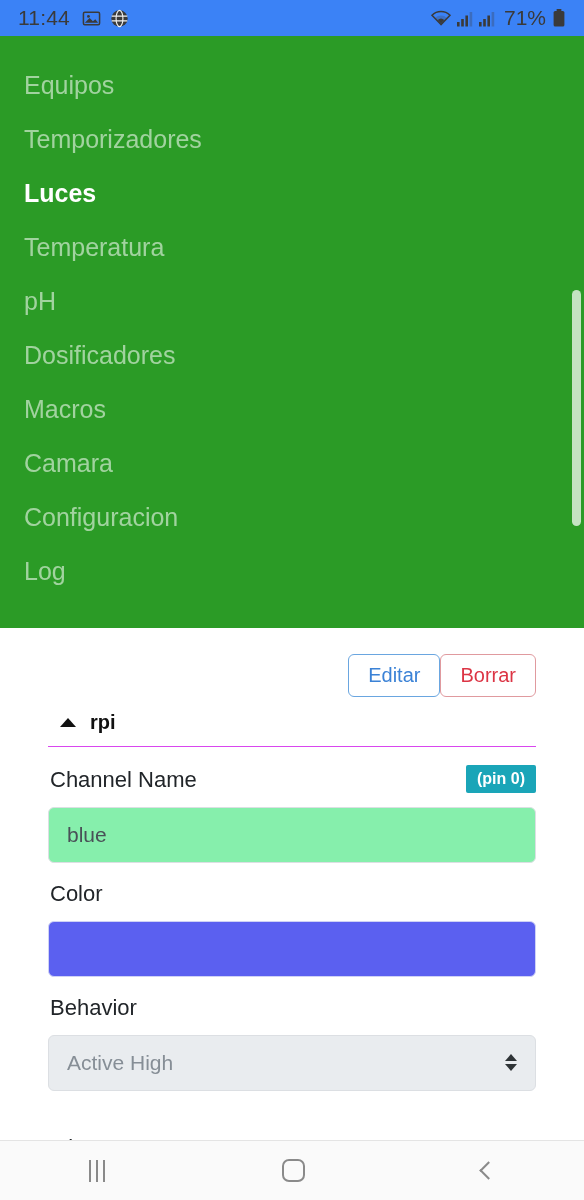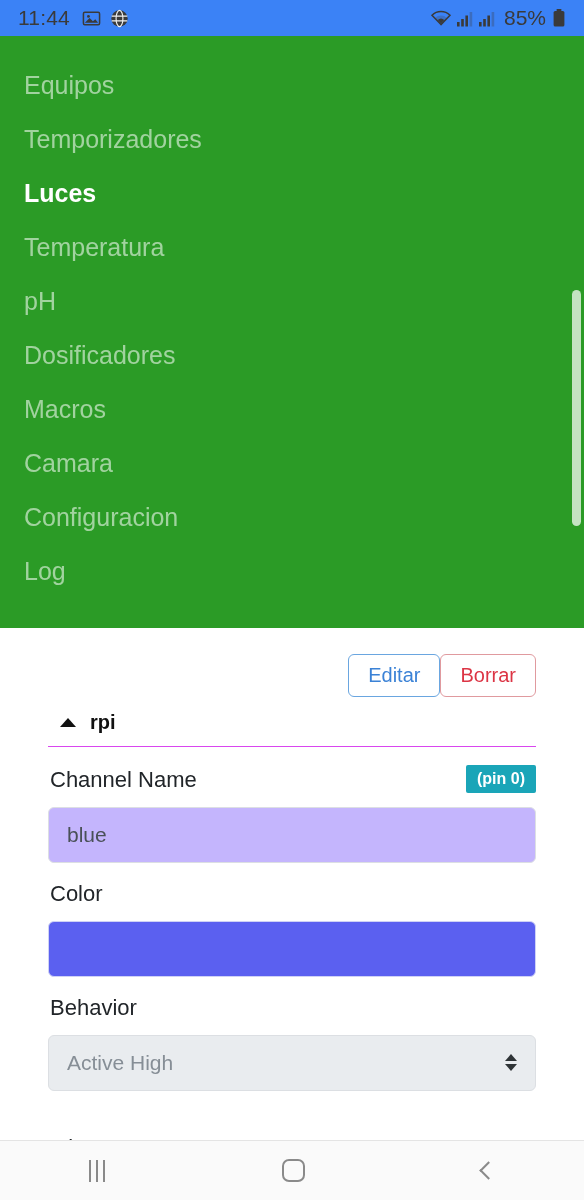--- a/index.html
+++ b/index.html
@@ -74,21 +74,21 @@
     padding:18px 0 0 0;
   }
   .flabel { font-size:22px; color:#212529; padding-left:2px; }
   .badge {
     background:#1aa5b8; color:#ffffff; font-size:16px; font-weight:bold;
     padding:5px 11px; border-radius:2px; line-height:1.1;
   }
 
   .input-disabled {
     margin-top:14px; width:100%; height:56px;
-    background:#c4b5fd; border:1px solid #dcdfe3; border-radius:6px;
+    background:#86efac; border:1px solid #dcdfe3; border-radius:6px;
     display:flex; align-items:center; padding:0 18px;
     font-size:21px; color:#495057;
   }
 
   .color-swatch {
     margin-top:14px; width:100%; height:56px;
     border-radius:6px; border:1px solid #cfd2f5;
     background:#5b60f0; cursor:pointer;
   }
 
@@ -159,21 +159,21 @@
         </svg>
       </span>
       <span class="ic">
         <svg width="18" height="19" viewBox="0 0 18 19">
           <rect x="1" y="13" width="2.6" height="4.5" fill="#3a3a3a"></rect>
           <rect x="5.2" y="10" width="2.6" height="7.5" fill="#3a3a3a"></rect>
           <rect x="9.4" y="6.5" width="2.6" height="11" fill="#3a3a3a"></rect>
           <rect x="13.6" y="3" width="2.6" height="14.5" fill="#3a3a3a" opacity=".3"></rect>
         </svg>
       </span>
-      <span class="sb-pct">85%</span>
+      <span class="sb-pct">71%</span>
       <span class="ic">
         <svg width="14" height="20" viewBox="0 0 14 20">
           <rect x="4.6" y="1" width="4.8" height="2" rx="0.6" fill="#3a3a3a"></rect>
           <rect x="1.6" y="3" width="10.8" height="15.6" rx="1.6" fill="#3a3a3a"></rect>
         </svg>
       </span>
     </span>
   </div>
 
   <div class="navpanel" style="background: rgb(43, 155, 38);">

